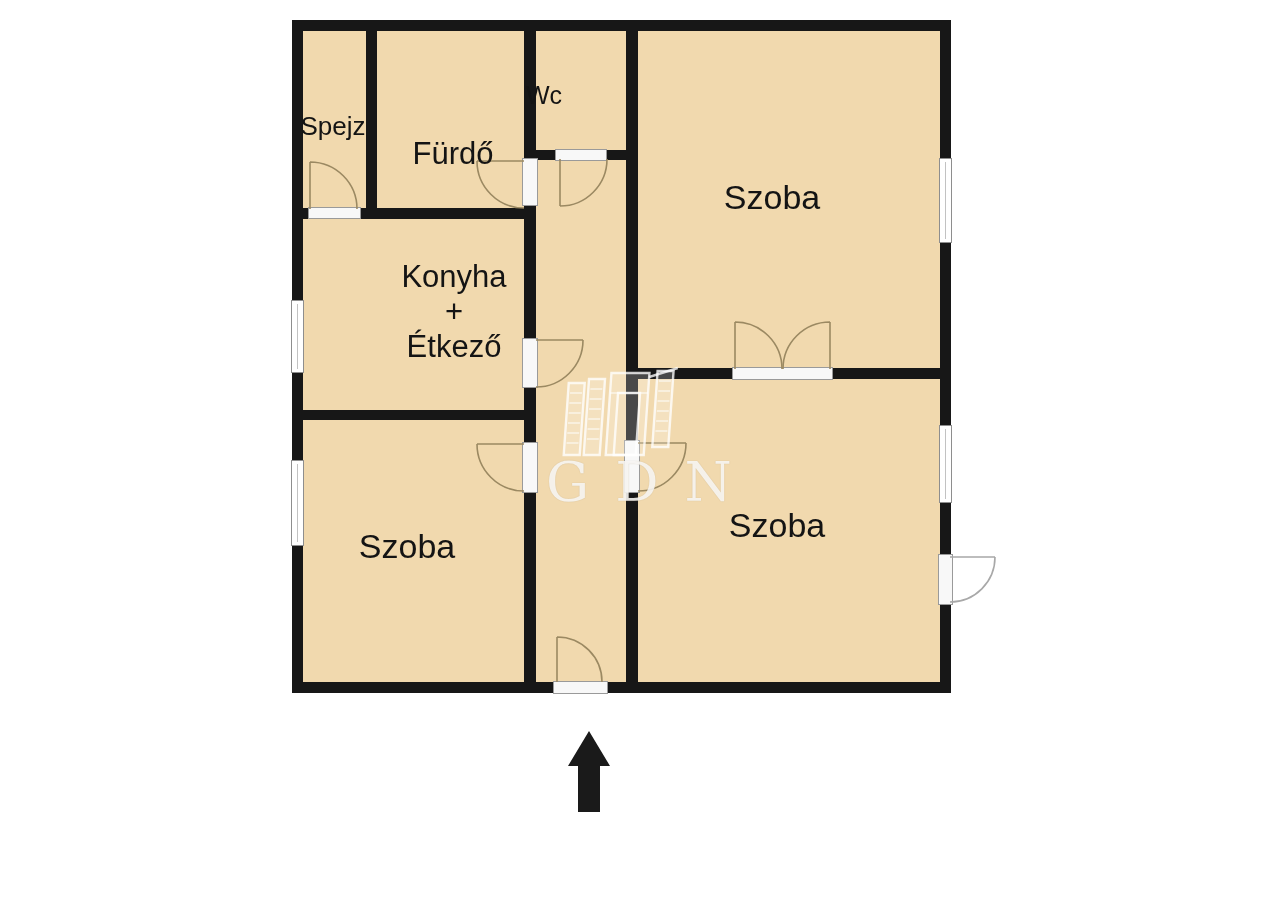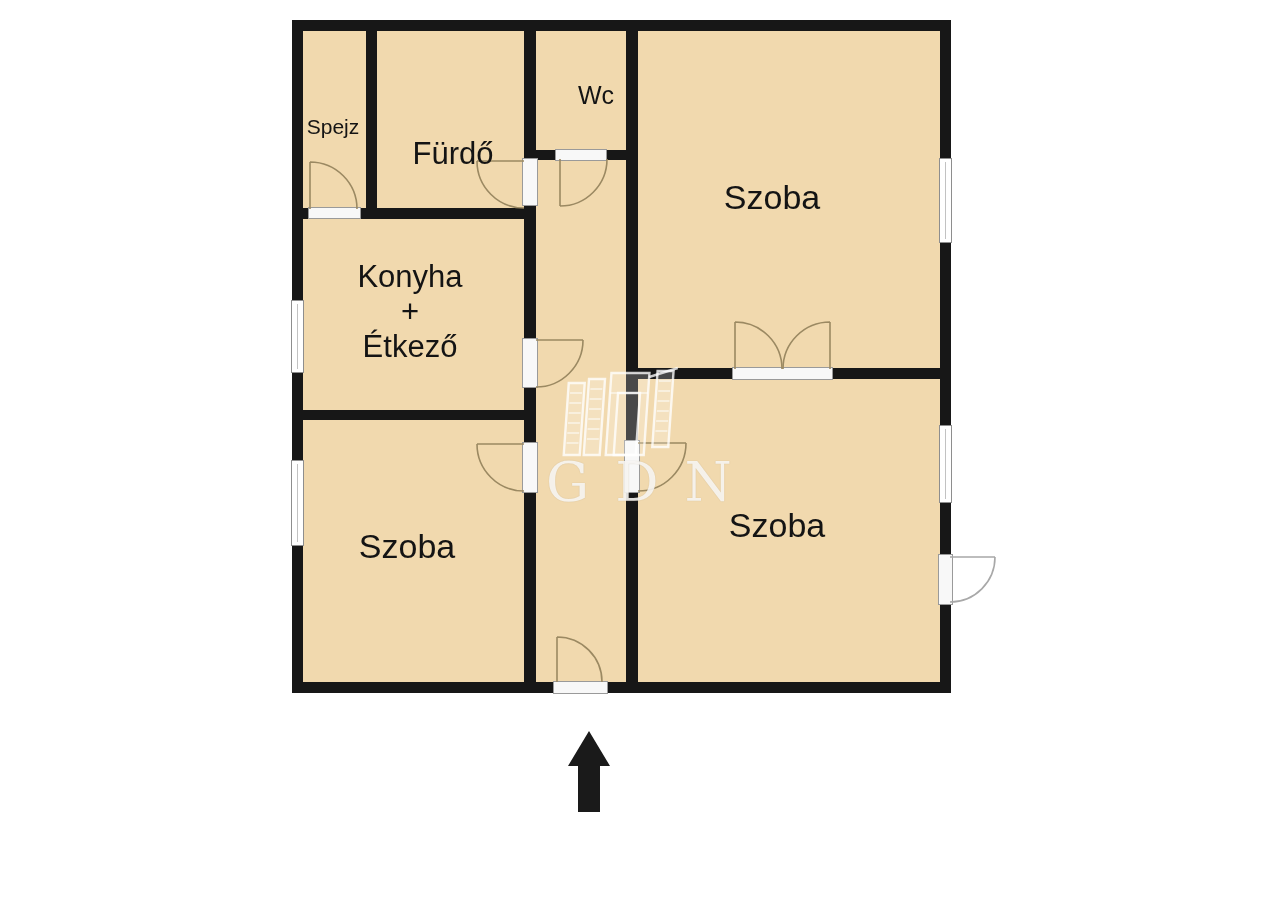--- a/index.html
+++ b/index.html
@@ -5,21 +5,21 @@
   html,body{margin:0;padding:0;background:#ffffff;}
   .page{position:relative;width:1280px;height:905px;background:#ffffff;overflow:hidden;
         font-family:"Liberation Sans",sans-serif;}
   .floor{position:absolute;background:#f1d9ae;}
   .wall{position:absolute;background:#171717;}
   .sill{position:absolute;background:#f8f8f8;border:1px solid #9a9a9a;box-sizing:border-box;}
   .window{position:absolute;background:#ffffff;border:1px solid #8e8e8e;box-sizing:border-box;}
   .window .pane{position:absolute;top:3px;bottom:3px;left:50%;width:1px;margin-left:-1px;background:#c2c2c2;}
   .room-label{position:absolute;transform:translate(-50%,-50%);color:#141414;white-space:nowrap;line-height:1;}
   .konyha-block{position:absolute;transform:translate(-50%,-50%);color:#141414;text-align:center;
-                font-size:31px;line-height:35px;white-space:nowrap;}
+                font-size:31px;line-height:35px;white-space:nowrap;margin-left:44px;}
   .arc-svg{position:absolute;left:0;top:0;pointer-events:none;}
   .wm{position:absolute;pointer-events:none;}
   .wm-text{position:absolute;font-family:"DejaVu Serif",serif;color:rgba(255,255,255,0.82);
            text-shadow:0 0 1px rgba(150,130,95,0.45);line-height:1;}
 </style>
 </head>
 <body>
 
 <div class="page">
 
@@ -70,23 +70,23 @@
       <path d="M524,444 H477 M477,444 A47,47 0 0 0 524,491"></path>
       <path d="M638,443 H686 M686,443 A48,48 0 0 1 638,491"></path>
       <path d="M735,369 V322 M735,322 A47,47 0 0 1 782,369"></path>
       <path d="M830,369 V322 M830,322 A47,47 0 0 0 783,369"></path>
       <path d="M557,682 V637 M557,637 A45,45 0 0 1 602,682"></path>
     </g>
     <path d="M950,557 H995 M995,557 A45,45 0 0 1 950,602" fill="none" stroke="#a8a8a8" stroke-width="1.6"></path>
     <polygon points="589,731 610,766 600,766 600,812 578,812 578,766 568,766" fill="#1a1a1a"></polygon>
   </svg>
 
-  <div class="room-label" style="left:333px;top:126px;font-size:21px;">Spejz</div>
+  <div class="room-label" style="left:333px;top:126px;font-size:26px;">Spejz</div>
   <div class="room-label" style="left:453px;top:113px;font-size:31px;margin-top:40px;">Fürdő</div>
-  <div class="room-label" style="left:596px;top:95px;font-size:25px;">Wc</div>
+  <div class="room-label" style="left:544px;top:95px;font-size:25px;">Wc</div>
   <div class="room-label" style="left:772px;top:197px;font-size:34px;">Szoba</div>
   <div class="konyha-block" style="left:410px;top:311px;">
     <div>Konyha</div>
     <div>+</div>
     <div>Étkező</div>
   </div>
   <div class="room-label" style="left:407px;top:546px;font-size:34px;">Szoba</div>
   <div class="room-label" style="left:777px;top:525px;font-size:34px;">Szoba</div>
 
   <div class="wm" style="left:0;top:0;width:1280px;height:718px;padding-left:48px;">

